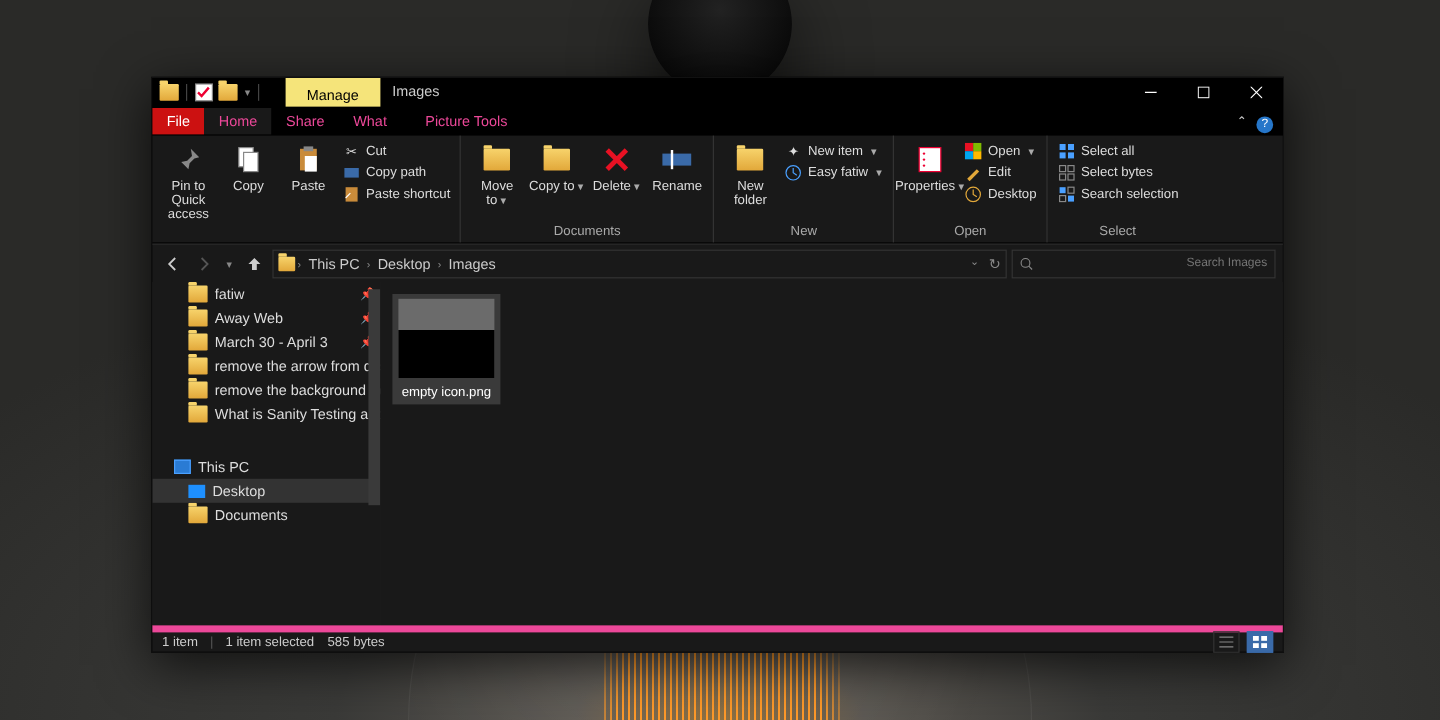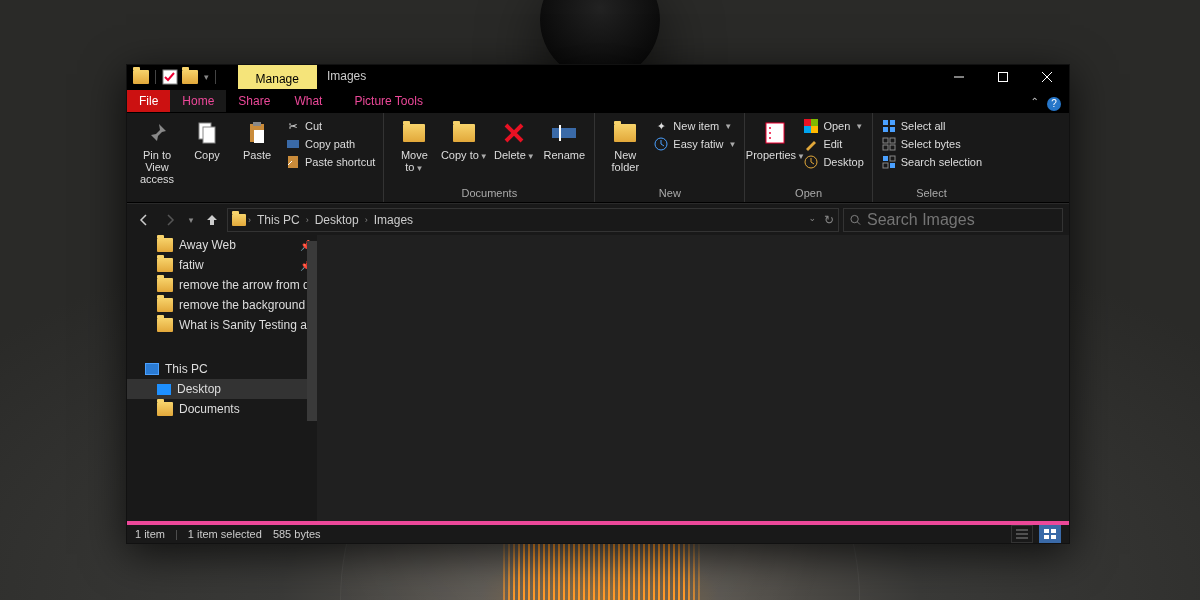--- a/index.html
+++ b/index.html
@@ -82,21 +82,21 @@
 
   
   .navrow{height:32px;background:#191919;display:flex;align-items:center;gap:4px;padding:0 6px;border-top:1px solid #2a2a2a;}
   .navbtn{width:22px;height:22px;display:flex;align-items:center;justify-content:center;color:#ccc;}
   .navbtn.dis{color:#555;}
   .addr{flex:1;height:24px;background:#191919;border:1px solid #333;display:flex;align-items:center;padding:0 4px;gap:2px;color:#ccc;font-size:12px;}
   .addr .seg{padding:0 4px;}
   .addr .ch{color:#888;font-size:9px;}
   .addr-ctl{margin-left:auto;display:flex;gap:8px;color:#888;}
   .search{width:220px;height:24px;background:#191919;border:1px solid #333;display:flex;align-items:center;padding:0 6px;gap:6px;color:#888;}
-  .search input{background:transparent;border:none;color:#7dd3fc;font-size:16px;outline:none;width:100%;}
+  .search input{background:transparent;border:none;color:#7dd3fc;font-size:10px;outline:none;width:100%;text-align:right;}
 
   
   .body{flex:1;display:flex;background:#202020;min-height:0;}
   .sidebar{width:190px;background:#191919;overflow:hidden;position:relative;}
   .sb-scroll{position:absolute;right:0;top:6px;width:10px;height:180px;background:#3a3a3a;}
   .sb-item{display:flex;align-items:center;gap:6px;padding:3px 4px 3px 18px;color:#ddd;font-size:12px;white-space:nowrap;overflow:hidden;}
   .sb-item.sub{padding-left:30px;}
   .sb-item.sel{background:#333;}
   .sb-item .pin{margin-left:auto;color:#777;font-size:10px;}
   .sb-sep{height:8px;}
@@ -108,21 +108,21 @@
   .obj-ico{width:12px;height:12px;background:#2aa9c9;transform:rotate(45deg);flex-shrink:0;}
   .dsk-ico{width:14px;height:11px;background:#1e90ff;flex-shrink:0;}
 
   .content{flex:1;background:#191919;padding:10px;position:relative;}
   .file-tile{width:90px;text-align:center;color:#fff;font-size:11px;}
   .file-tile.sel{background:#3a3a3a;padding:4px;}
   .thumb{width:80px;height:66px;background:#6b6b6b;margin:0 auto 6px;display:flex;align-items:flex-end;}
   .thumb-inner{width:100%;height:40px;background:#000;}
 
   
-  .status{height:22px;background:#191919;border-top:4px solid #ec4899;display:flex;align-items:center;padding:0 8px;color:#ccc;font-size:11px;gap:4px;}
+  .status{height:22px;background:#191919;border-top:6px solid #ec4899;display:flex;align-items:center;padding:0 8px;color:#ccc;font-size:11px;gap:4px;}
   .status .sep{color:#555;margin:0 6px;}
   .status-spacer{flex:1;}
   .viewbtn{width:22px;height:18px;border:1px solid #333;display:flex;align-items:center;justify-content:center;margin-left:2px;}
   .viewbtn.active{background:#3a6aa8;border-color:#3a6aa8;}
 
   svg{display:block;}
 </style>
 </head>
 <body>
 
@@ -177,21 +177,21 @@
 
   <div class="ribbon">
     <div class="group">
       <div class="group-body">
         <div class="rbtn-lg">
           <span class="ico">
               <svg width="24" height="24" viewBox="0 0 24 24">
                 <path d="M14 3l7 7-4 1-4 4-1 5-3-3-5 5 5-5-3-3 5-1 4-4z" fill="#888"></path>
               </svg>
             </span>
-          <span>Pin to View access</span>
+          <span>Pin to Quick access</span>
         </div>
         <div class="rbtn-lg">
           <span class="ico">
               <svg width="24" height="24" viewBox="0 0 24 24">
                 <rect x="4" y="2" width="12" height="16" fill="#fff" stroke="#888"></rect>
                 <rect x="8" y="6" width="12" height="16" fill="#fff" stroke="#888"></rect>
               </svg>
             </span>
           <span>Copy</span>
         </div>
@@ -422,26 +422,31 @@
         </svg>
       <input placeholder="Search Images" style="">
     </div>
   </div>
 
   <div class="body">
     <div class="sidebar">
       <div id="sb-list">
           <div class="sb-item sub">
             <span class="fico"></span>
+            <span>fatiw</span>
+            <span class="pin">📌</span>
+          </div>
+          <div class="sb-item sub">
+            <span class="fico"></span>
             <span>Away Web</span>
             <span class="pin">📌</span>
           </div>
           <div class="sb-item sub">
             <span class="fico"></span>
-            <span>fatiw</span>
+            <span>March 30 - April 3</span>
             <span class="pin">📌</span>
           </div>
           <div class="sb-item sub">
             <span class="fico"></span>
             <span>remove the arrow from desktop</span>
           </div>
           <div class="sb-item sub">
             <span class="fico"></span>
             <span>remove the background from</span>
           </div>
@@ -459,20 +464,28 @@
           <div class="sb-item sub sel">
             <span class="dsk-ico"></span>
             <span>Desktop</span>
           </div>
           <div class="sb-item sub">
             <span class="fico"></span>
             <span>Documents</span>
           </div>
         </div>
       <div class="sb-scroll"></div>
+    </div>
+    <div class="content">
+      <div class="file-tile sel">
+        <div class="thumb">
+            <div class="thumb-inner"></div>
+          </div>
+        <div>empty icon.png</div>
+      </div>
     </div>
   </div>
 
   <div class="status">
     <span>1 item</span>
     <span class="sep">|</span>
     <span>1 item selected</span>
     <span>&nbsp;</span>
     <span>585 bytes</span>
     <div class="status-spacer"></div>

